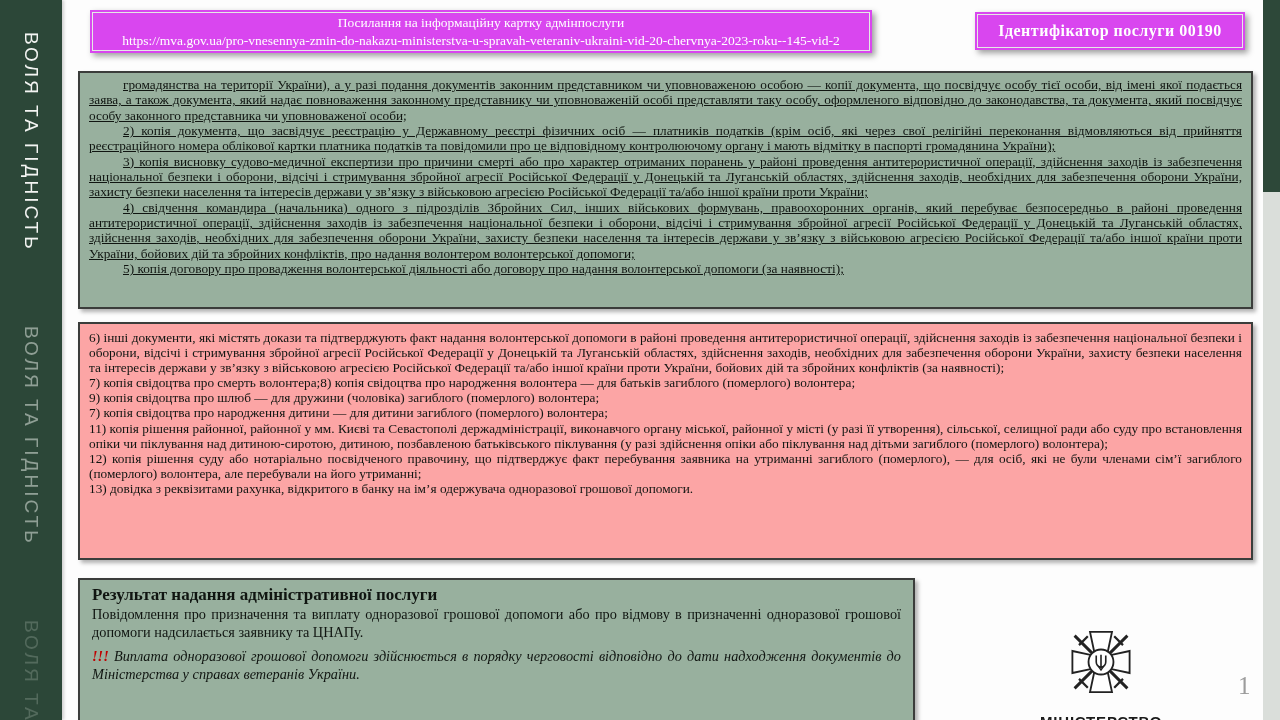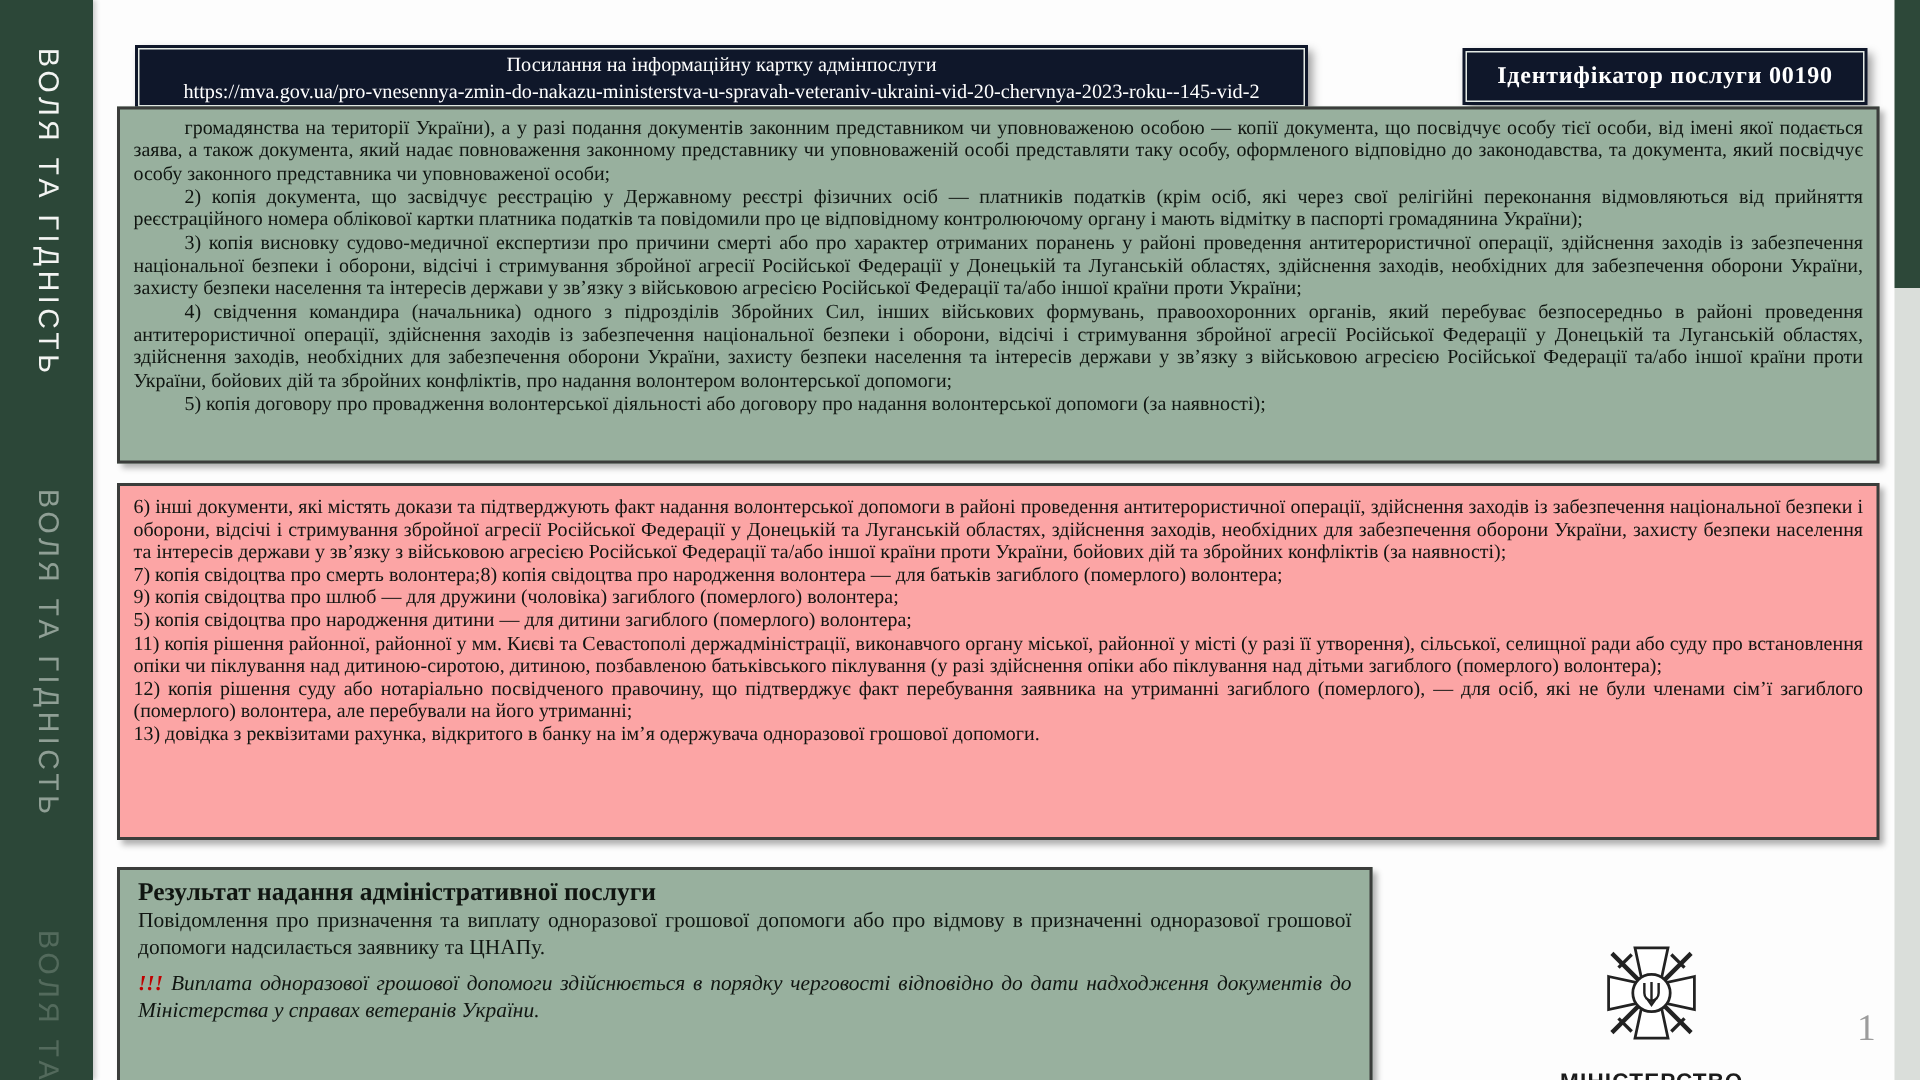--- a/index.html
+++ b/index.html
@@ -26,23 +26,22 @@
   .wm1 { top:32px;  color:#f3f4f2; }
   .wm2 { top:326px; color:rgba(225,232,225,0.55); }
   .wm3 { top:620px; color:rgba(225,232,225,0.22); }
 
   
   .strip-dark  { position:absolute; right:0; top:0;   width:17px; height:192px; background:#2d4839; }
   .strip-light { position:absolute; right:0; top:192px; width:17px; height:528px; background:#dadeda; }
 
   
   .dark-panel {
-    position:absolute; background:#0f172a;
+    position:absolute; background:#d946ef;
     box-shadow:3px 3px 6px rgba(0,0,0,0.38);
-    margin-top:20px;
   }
   .dark-panel .inner {
     position:absolute; inset:2px; border:1px solid #e4eae4;
     display:flex; flex-direction:column; align-items:center; justify-content:center;
     color:#ffffff; text-align:center;
   }
   .link-panel { left:90px; top:10px; width:782px; height:43px; }
   .link-title { font-size:13.5px; line-height:1.3; }
   .link-url   { font-size:13.5px; line-height:1.3; }
   .id-panel   { left:975px; top:12px; width:270px; height:38px; }
@@ -51,21 +50,21 @@
   
   .content-box {
     position:absolute; left:78px; width:1175px;
     border:2px solid #3b3d3b;
     box-shadow:3px 3px 4px rgba(0,0,0,0.3);
     text-align:justify;
   }
   .box-top {
     top:71px; height:238px; background:#98b09e;
     padding:4px 9px 2px 9px;
-    font-size:13.3px; line-height:15.35px;
+    font-size:13.3px; line-height:15.35px;text-decoration:underline;
   }
   .box-top p { text-indent:34px; }
   .box-bottom {
     top:322px; height:238px; background:#fca5a5;
     padding:6px 9px 2px 9px;
     font-size:13.3px; line-height:15.1px;
   }
   .result-box {
     top:578px; height:159px; width:837px; background:#98b09e;
     padding:5px 12px 4px 12px;
@@ -120,21 +119,21 @@
   <p>2) копія документа, що засвідчує реєстрацію у Державному реєстрі фізичних осіб — платників податків (крім осіб, які через свої релігійні переконання відмовляються від прийняття реєстраційного номера облікової картки платника податків та повідомили про це відповідному контролюючому органу і мають відмітку в паспорті громадянина України);</p>
   <p>3) копія висновку судово-медичної експертизи про причини смерті або про характер отриманих поранень у районі проведення антитерористичної операції, здійснення заходів із забезпечення національної безпеки і оборони, відсічі і стримування збройної агресії Російської Федерації у Донецькій та Луганській областях, здійснення заходів, необхідних для забезпечення оборони України, захисту безпеки населення та інтересів держави у зв’язку з військовою агресією Російської Федерації та/або іншої країни проти України;</p>
   <p>4) свідчення командира (начальника) одного з підрозділів Збройних Сил, інших військових формувань, правоохоронних органів, який перебуває безпосередньо в районі проведення антитерористичної операції, здійснення заходів із забезпечення національної безпеки і оборони, відсічі і стримування збройної агресії Російської Федерації у Донецькій та Луганській областях, здійснення заходів, необхідних для забезпечення оборони України, захисту безпеки населення та інтересів держави у зв’язку з військовою агресією Російської Федерації та/або іншої країни проти України, бойових дій та збройних конфліктів, про надання волонтером волонтерської допомоги;</p>
   <p>5) копія договору про провадження волонтерської діяльності або договору про надання волонтерської допомоги (за наявності);</p>
 </div>
 
 <div class="content-box box-bottom">
   <p>6) інші документи, які містять докази та підтверджують факт надання волонтерської допомоги в районі проведення антитерористичної операції, здійснення заходів із забезпечення національної безпеки і оборони, відсічі і стримування збройної агресії Російської Федерації у Донецькій та Луганській областях, здійснення заходів, необхідних для забезпечення оборони України, захисту безпеки населення та інтересів держави у зв’язку з військовою агресією Російської Федерації та/або іншої країни проти України, бойових дій та збройних конфліктів (за наявності);</p>
   <p>7) копія свідоцтва про смерть волонтера;8) копія свідоцтва про народження волонтера — для батьків загиблого (померлого) волонтера;</p>
   <p>9) копія свідоцтва про шлюб — для дружини (чоловіка) загиблого (померлого) волонтера;</p>
-  <p>5) копія свідоцтва про народження дитини — для дитини загиблого (померлого) волонтера;</p>
+  <p>7) копія свідоцтва про народження дитини — для дитини загиблого (померлого) волонтера;</p>
   <p>11) копія рішення районної, районної у мм. Києві та Севастополі держадміністрації, виконавчого органу міської, районної у місті (у разі її утворення), сільської, селищної ради або суду про встановлення опіки чи піклування над дитиною-сиротою, дитиною, позбавленою батьківського піклування (у разі здійснення опіки або піклування над дітьми загиблого (померлого) волонтера);</p>
   <p>12) копія рішення суду або нотаріально посвідченого правочину, що підтверджує факт перебування заявника на утриманні загиблого (померлого), — для осіб, які не були членами сім’ї загиблого (померлого) волонтера, але перебували на його утриманні;</p>
   <p>13) довідка з реквізитами рахунка, відкритого в банку на ім’я одержувача одноразової грошової допомоги.</p>
 </div>
 
 <div class="content-box result-box">
   <div class="result-title">Результат надання адміністративної послуги</div>
   <div class="result-body">Повідомлення про призначення та виплату одноразової грошової допомоги або про відмову в призначенні одноразової грошової допомоги надсилається заявнику та ЦНАПу.</div>
   <div class="result-note">
     <span class="note-marker">!!!</span>

